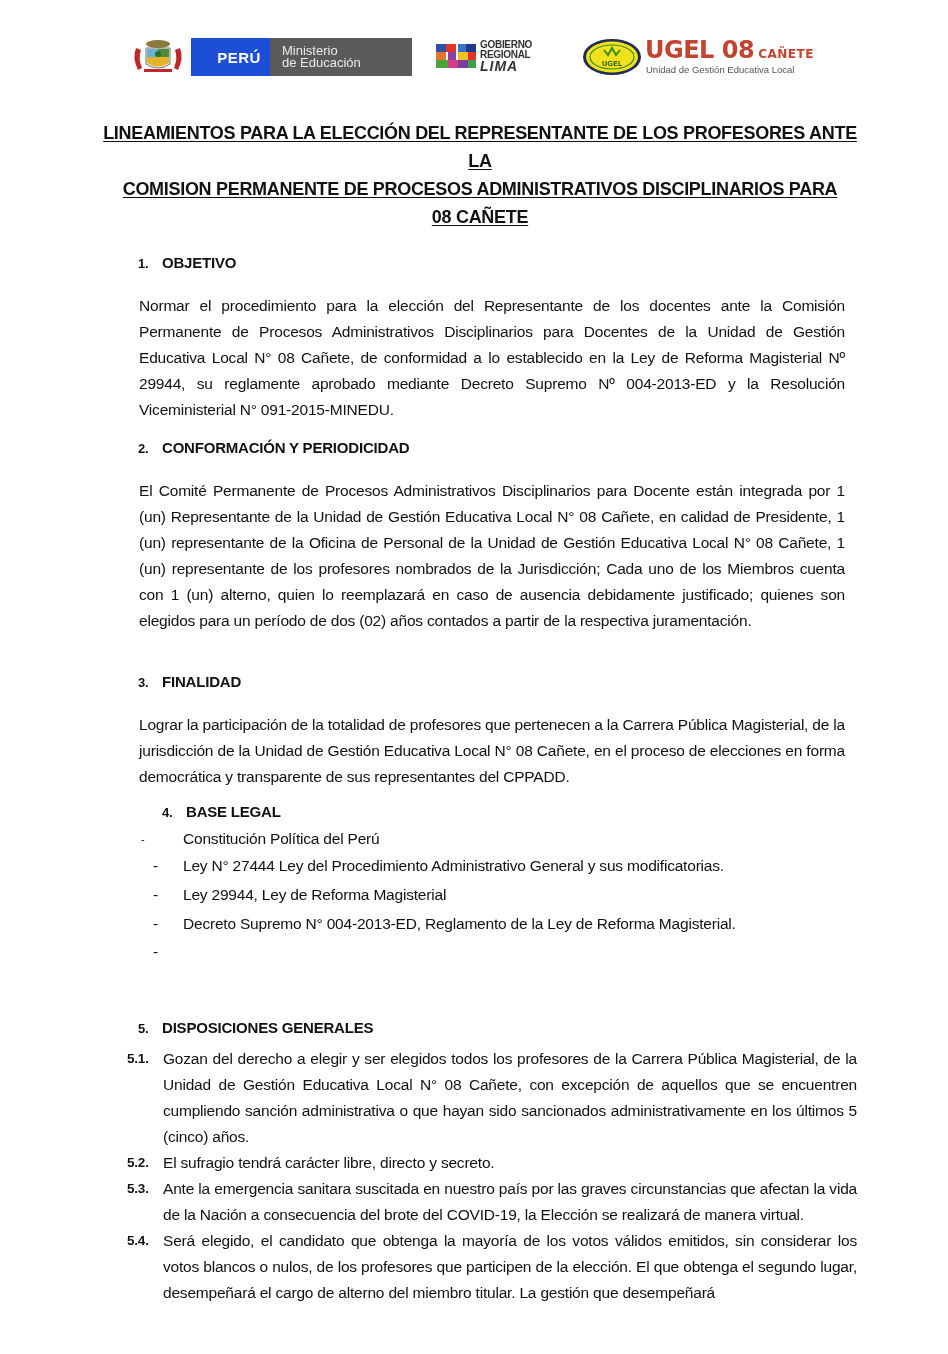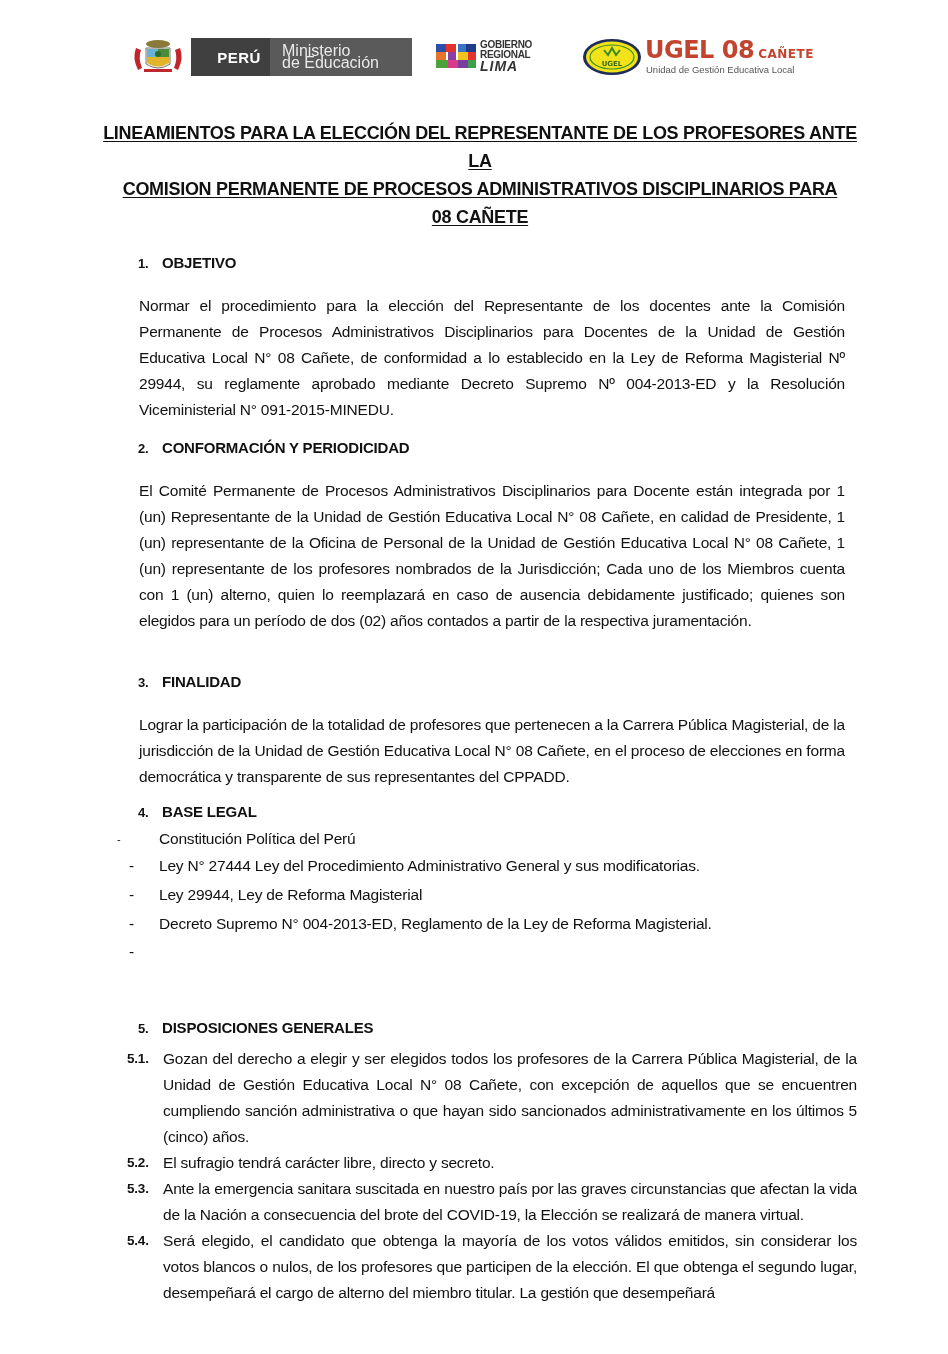--- a/index.html
+++ b/index.html
@@ -1,22 +1,22 @@
 <!DOCTYPE html>
 <html><head>
   <meta charset="utf-8">
   <style>
     html, body { margin: 0; padding: 0; background: #ffffff; }
     body { width: 948px; height: 1354px; position: relative; overflow: hidden; font-family: "Liberation Sans", sans-serif; color: #111; }
 
     
     .logos { position: absolute; top: 36px; left: 0; width: 948px; height: 46px; }
     .escudo { position: absolute; left: 128px; top: 2px; width: 60px; height: 38px; }
-    .peru-box { position: absolute; left: 191px; top: 2px; width: 96px; height: 38px; background: #404040; color: #fff; font-weight: bold; font-size: 15px; display: flex; align-items: center; justify-content: center; letter-spacing: 0.5px; }
-    .minedu-box { position: absolute; left: 270px; top: 2px; width: 142px; height: 38px; background: #5a5a5a; color: #eaeaea; font-size: 16px; line-height: 12px; padding: 7px 0 0 12px; box-sizing: border-box; }
+    .peru-box { position: absolute; left: 191px; top: 2px; width: 96px; height: 38px; background: #1d4ed8; color: #fff; font-weight: bold; font-size: 15px; display: flex; align-items: center; justify-content: center; letter-spacing: 0.5px; }
+    .minedu-box { position: absolute; left: 270px; top: 2px; width: 142px; height: 38px; background: #5a5a5a; color: #eaeaea; font-size: 13px; line-height: 12px; padding: 7px 0 0 12px; box-sizing: border-box; }
     .gob-icon { position: absolute; left: 436px; top: 6px; width: 40px; height: 28px; }
     .gob-text { position: absolute; left: 480px; top: 4px; font-size: 10px; line-height: 10px; font-weight: bold; color: #333; letter-spacing: -0.3px; }
     .gob-text .lima { font-size: 14px; line-height: 13px; letter-spacing: 1px; font-style: italic; }
     .ugel-seal { position: absolute; left: 582px; top: 2px; width: 60px; height: 38px; }
     .ugel-title { position: absolute; left: 645px; top: 2px; font-family: "DejaVu Sans", sans-serif; font-weight: bold; color: #c2442e; font-size: 24px; line-height: 24px; letter-spacing: -0.5px; }
     .ugel-title .canete { font-size: 12px; letter-spacing: 0.5px; margin-left: 4px; }
     .ugel-sub { position: absolute; left: 646px; top: 28px; font-size: 9.5px; color: #555; }
 
     
     .doc-title { position: absolute; top: 119px; left: 95px; width: 770px; text-align: center; font-family: "Liberation Sans", sans-serif; font-weight: bold; font-size: 18px; line-height: 28px; letter-spacing: -0.3px; }
@@ -106,21 +106,21 @@
   <div class="block" style="top:185px;">
     <div class="sec-head"><span class="num">2.</span><span>CONFORMACIÓN Y PERIODICIDAD</span></div>
     <p class="para">El Comité Permanente de Procesos Administrativos Disciplinarios  para Docente están integrada por 1 (un) Representante de la Unidad de Gestión Educativa Local N° 08 Cañete, en calidad de Presidente, 1 (un) representante de la Oficina de Personal de la Unidad de Gestión Educativa Local N° 08 Cañete, 1 (un) representante de los profesores nombrados de la Jurisdicción; Cada uno de los Miembros cuenta con 1 (un) alterno, quien lo reemplazará en caso de ausencia debidamente justificado; quienes son elegidos para un período de dos (02) años contados a partir de la respectiva juramentación.</p>
   </div>
 
   <div class="block" style="top:419px;">
     <div class="sec-head"><span class="num">3.</span><span>FINALIDAD</span></div>
     <p class="para">Lograr la participación de la totalidad de profesores que pertenecen a la Carrera Pública Magisterial, de la jurisdicción de la Unidad de Gestión Educativa Local N° 08 Cañete, en el proceso de elecciones  en forma democrática y transparente de sus representantes del CPPADD.</p>
   </div>
 
-  <div class="block" style="top:549px;">
+  <div class="block" style="top:549px;margin-left:24px;">
     <div class="sec-head"><span class="num">4.</span><span>BASE LEGAL</span></div>
     <ul class="legal">
       <li class="first" style="line-height:26px;"><span class="dash">-</span><span>Constitución Política del Perú</span></li>
       <li style="line-height:28px;"><span class="dash">-</span><span>Ley N° 27444 Ley del Procedimiento Administrativo General y sus modificatorias.</span></li>
       <li style="line-height:29px;"><span class="dash">-</span><span>Ley 29944, Ley de Reforma Magisterial</span></li>
       <li style="line-height:29px;"><span class="dash">-</span><span>Decreto Supremo N° 004-2013-ED, Reglamento de la Ley de Reforma Magisterial.</span></li>
       <li style="line-height:27px;"><span class="dash">-</span></li>
     </ul>
   </div>
 

